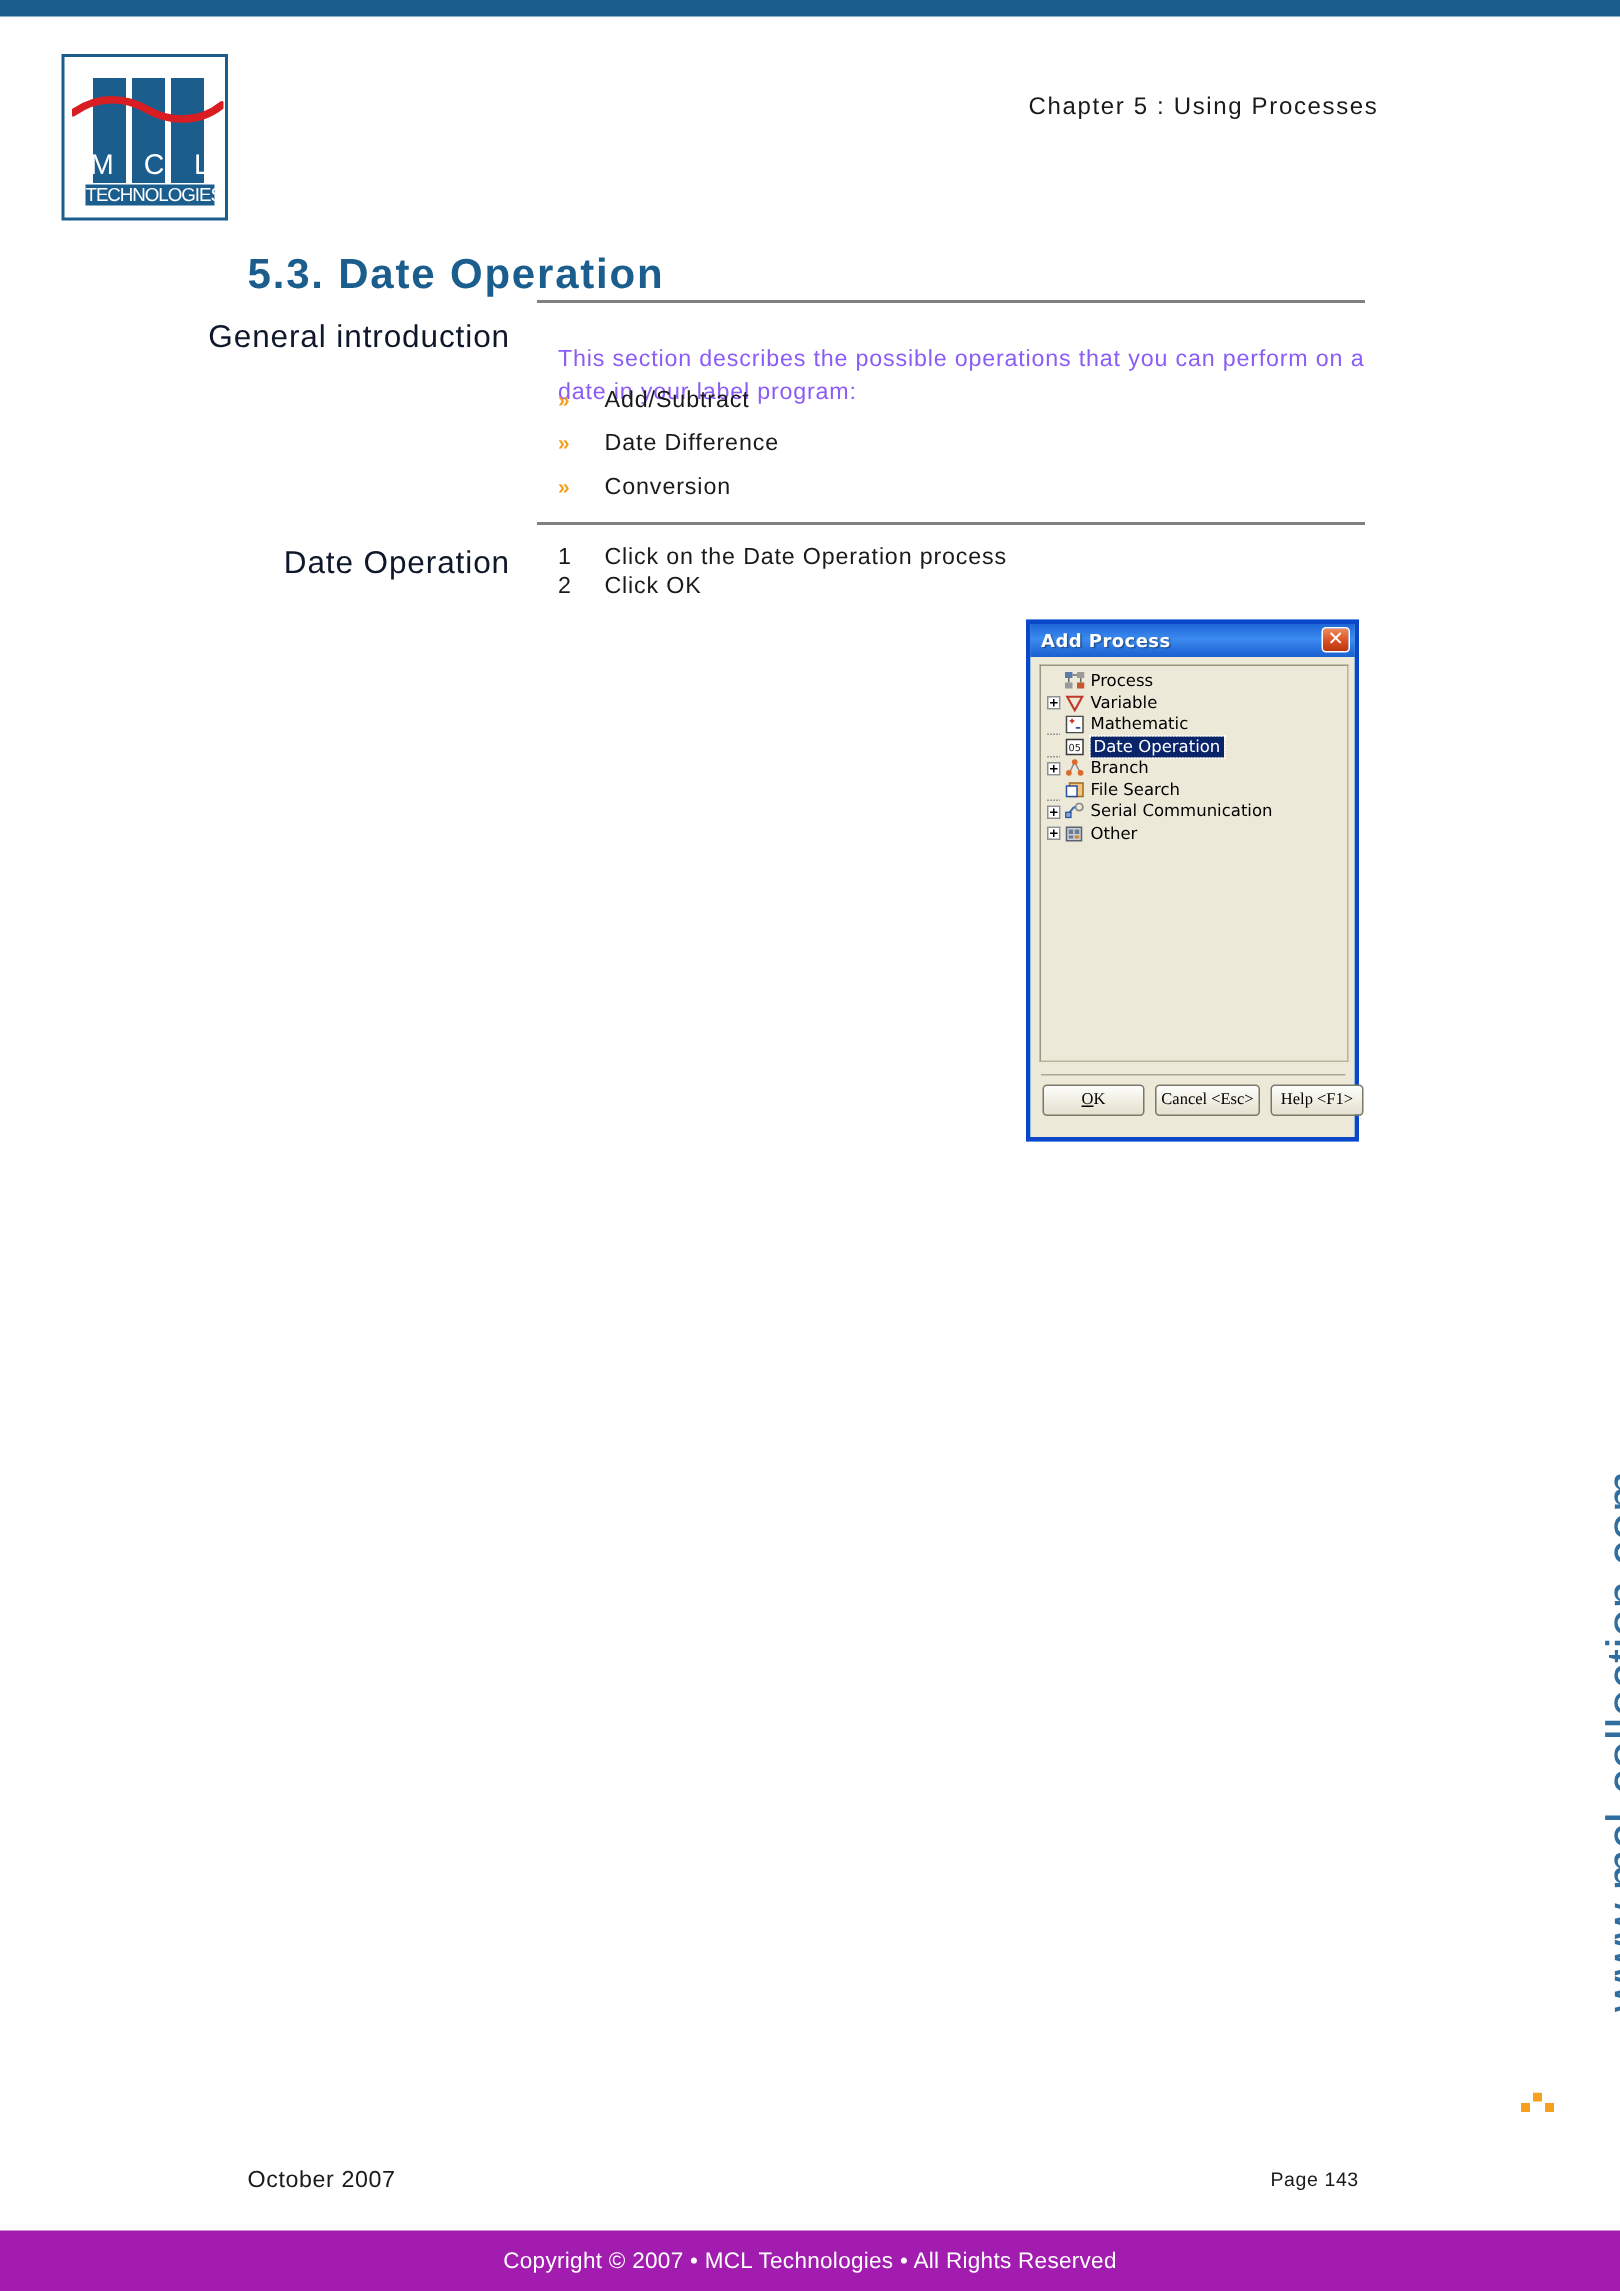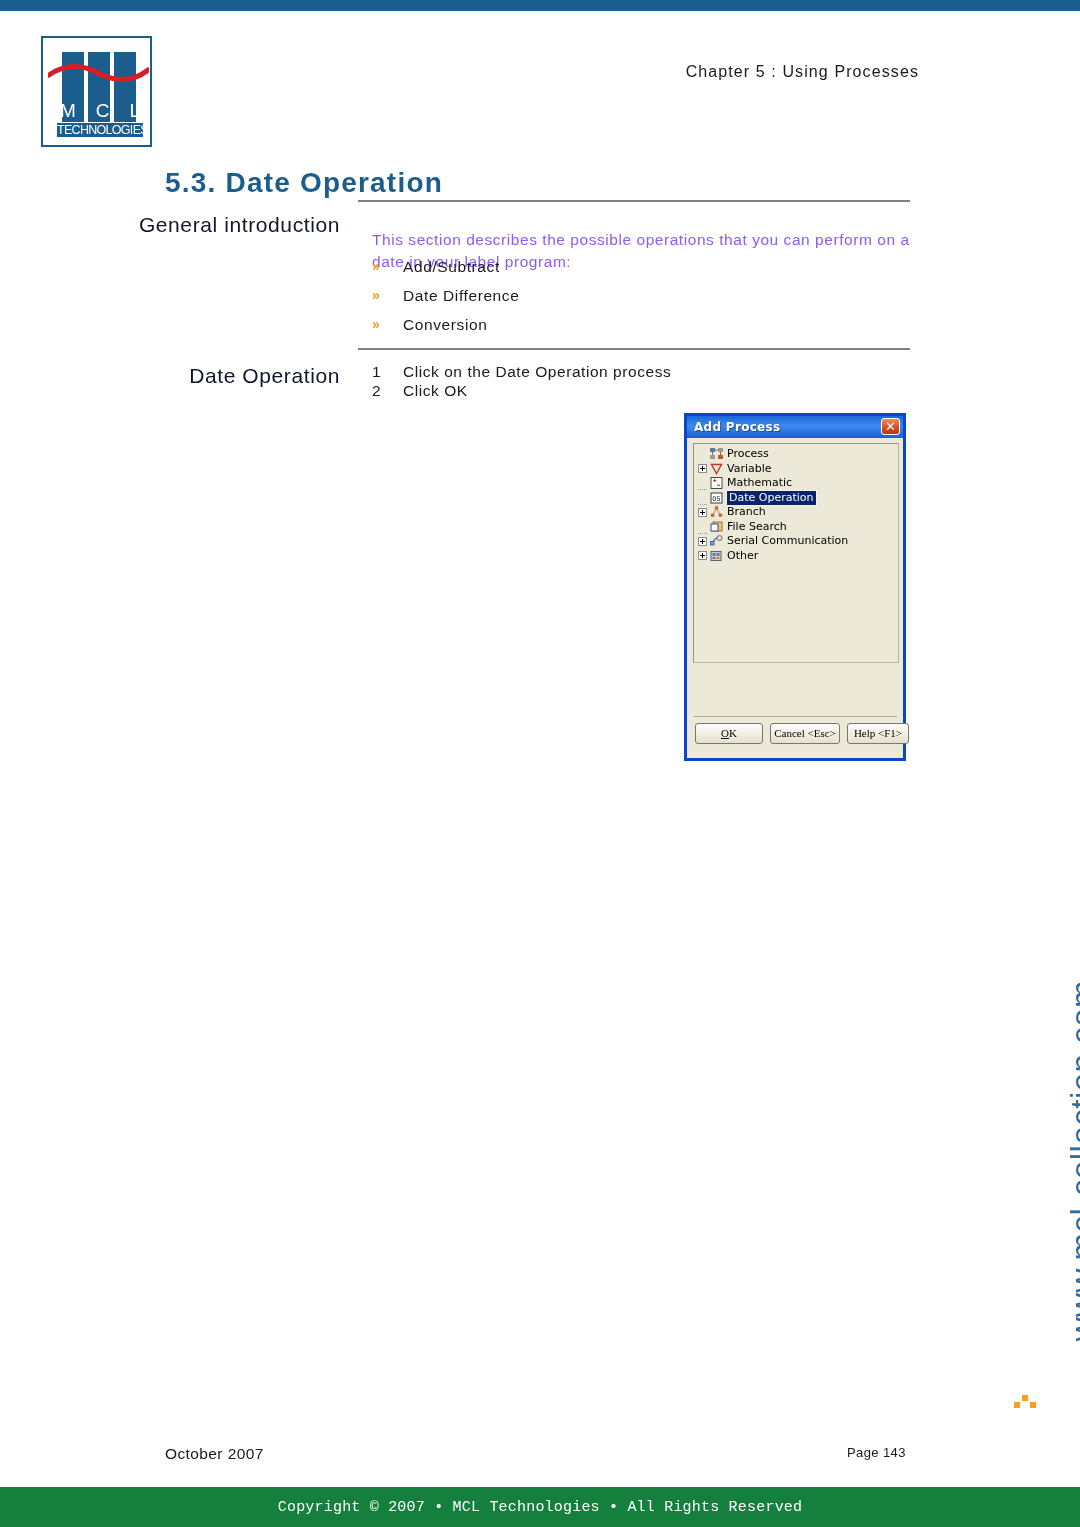--- a/index.html
+++ b/index.html
@@ -19,28 +19,27 @@
   .top-bar {
     position: absolute;
     left: 0; top: 0;
     width: 1080px; height: 11px;
     background: #1b5e8e;
   }
   .bottom-bar {
     position: absolute;
     left: 0; top: 1487px;
     width: 1080px; height: 40px;
-    background: #15803d;
+    background: #a21caf;
     color: #ffffff;
     font-size: 15px;
     letter-spacing: .2px;
     display: flex;
     align-items: center;
     justify-content: center;
-    font-family: Liberation Mono, monospace;
   }
 
   
   .logo {
     position: absolute;
     left: 41px; top: 36px;
     width: 111px; height: 111px;
     border: 2px solid #1b5e8e;
     background: #ffffff;
     box-sizing: border-box;
@@ -218,21 +217,21 @@
     text-align: center;
   }
   .dlg-body {
     position: absolute;
     left: 0; top: 22px; right: 0; bottom: 0;
     background: #ece9d8;
   }
   .tree-pane {
     position: absolute;
     left: 6px; top: 5px;
-    width: 206px; height: 220px;
+    width: 206px; height: 265px;
     background: #ece9d8;
     border: 1px solid #b9b49a;
     border-top-color: #9a957f;
     border-left-color: #9a957f;
     box-sizing: border-box;
     overflow: hidden;
   }
   .tree {
     position: absolute;
     left: 4px; top: 3px;

